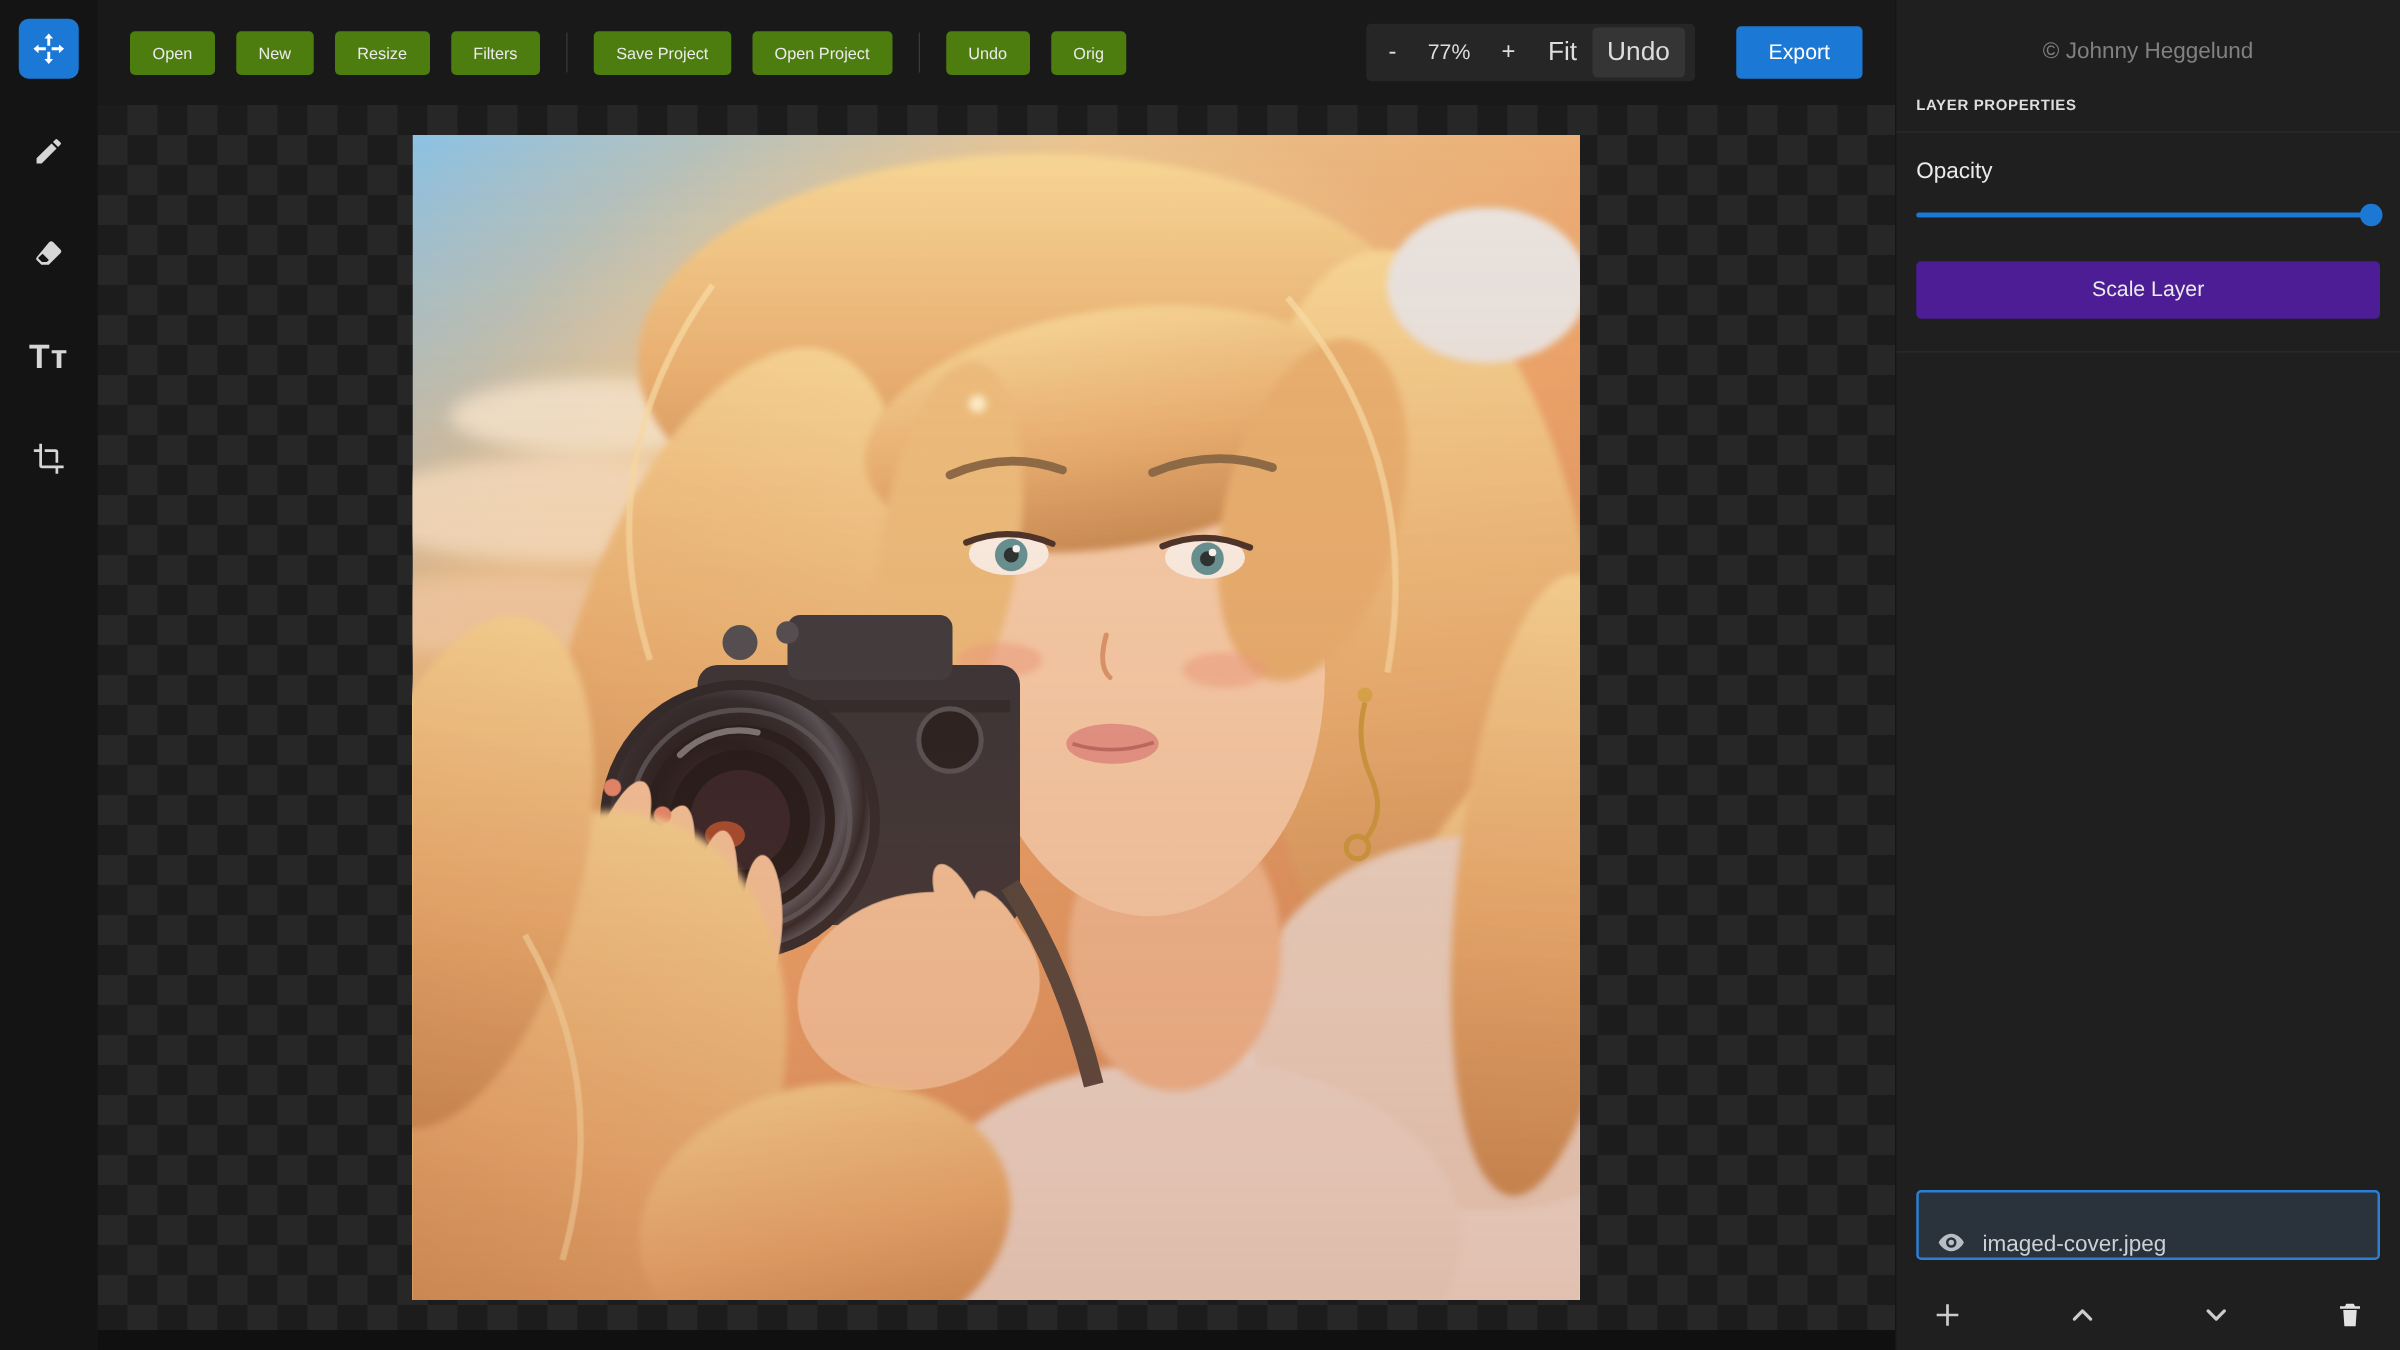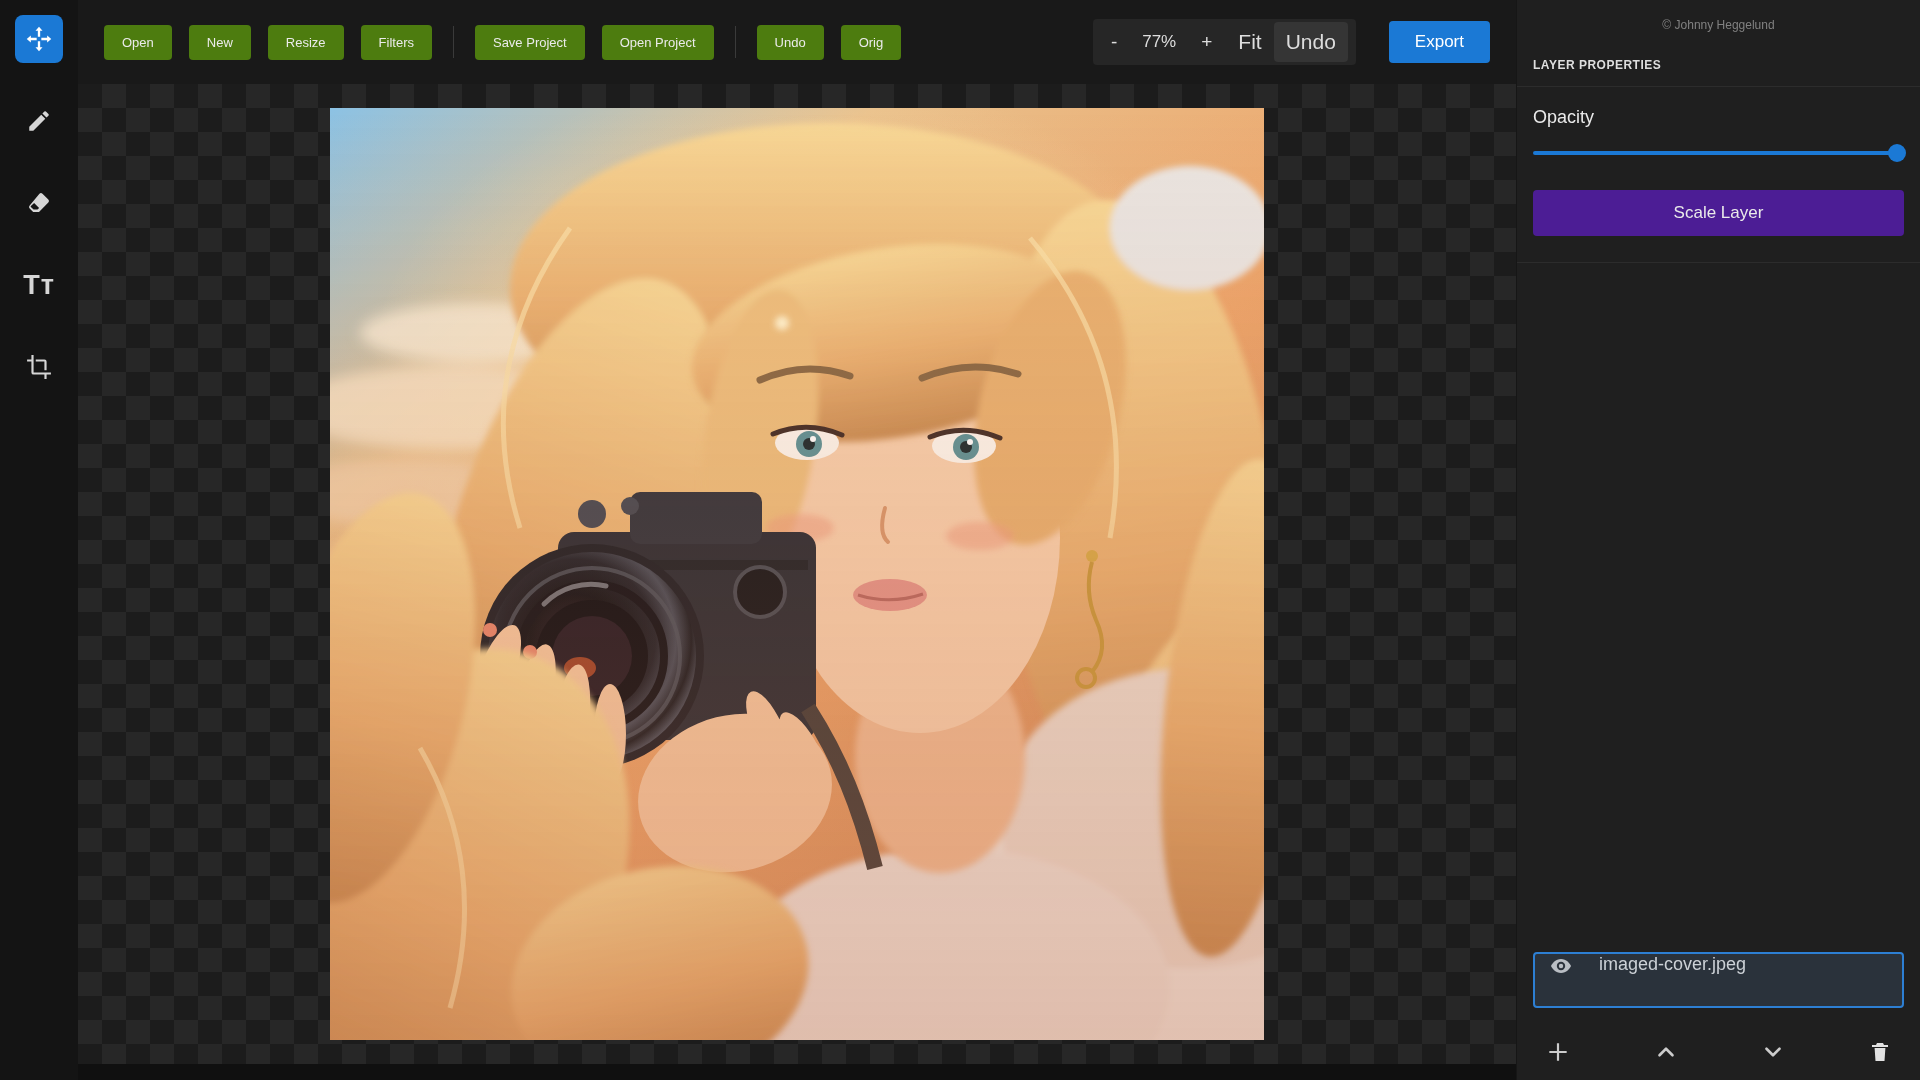--- a/index.html
+++ b/index.html
@@ -70,21 +70,21 @@
   .artwork { width: 934px; height: 932px; }
   .artwork svg { display: block; width: 934px; height: 932px; }
   .hscroll { flex: 0 0 16px; height: 16px; background: #101010; }
 
   
   .rightpanel {
     flex: 0 0 404px; width: 404px; background: #1f1f1f;
     border-left: 1px solid #161616;
     display: flex; flex-direction: column; padding: 0 16px;
   }
-  .credit { color: #818181; font-size: 12px; text-align: center; padding: 18px 0 18px; }
+  .credit { color: #818181; font-size: 18px; text-align: center; padding: 30px 0 18px; }
   .sectiontitle {
     font-size: 12px; font-weight: bold; color: #dedede;
     letter-spacing: 0.5px; padding: 8px 0 14px;
   }
   .divider { height: 1px; background: #2c2c2c; margin: 0 -16px; }
   .opacity-label { font-size: 18px; color: #eaeaea; margin-top: 20px; }
   .slider { position: relative; height: 18px; margin-top: 16px; cursor: pointer; }
   .slider-track {
     position: absolute; top: 7px; left: 0; right: 0; height: 4px;
     background: #1b79d5; border-radius: 2px;
@@ -95,21 +95,21 @@
   }
   .scale-btn {
     margin-top: 28px; width: 100%; height: 46px;
     background: #4c1d95; border: none; border-radius: 4px;
     color: #eaeaea; font-family: inherit; font-size: 17px; cursor: pointer;
   }
   .divider.after-scale { margin-top: 26px; }
   .spacer { flex: 1 1 auto; }
   .layer-item {
     height: 56px; border: 2px solid #2d7fd3; border-radius: 4px;
-    background: #2a323b; display: flex; align-items: flex-start; gap: 26px;
+    background: #2a323b; display: flex; align-items: flex-end; gap: 13px;
     padding: 0 14px; cursor: pointer;
   }
   .layer-name { font-size: 18px; color: #ccd1d6; }
   .eye-btn { background: transparent; border: none; cursor: pointer; display: flex; padding: 0; }
   .layer-controls {
     display: flex; justify-content: space-between; align-items: center;
     padding: 16px 6px 0; height: 72px; flex: 0 0 72px;
   }
   .lc-btn { background: transparent; border: none; cursor: pointer; display: flex; padding: 6px; }
 </style>

